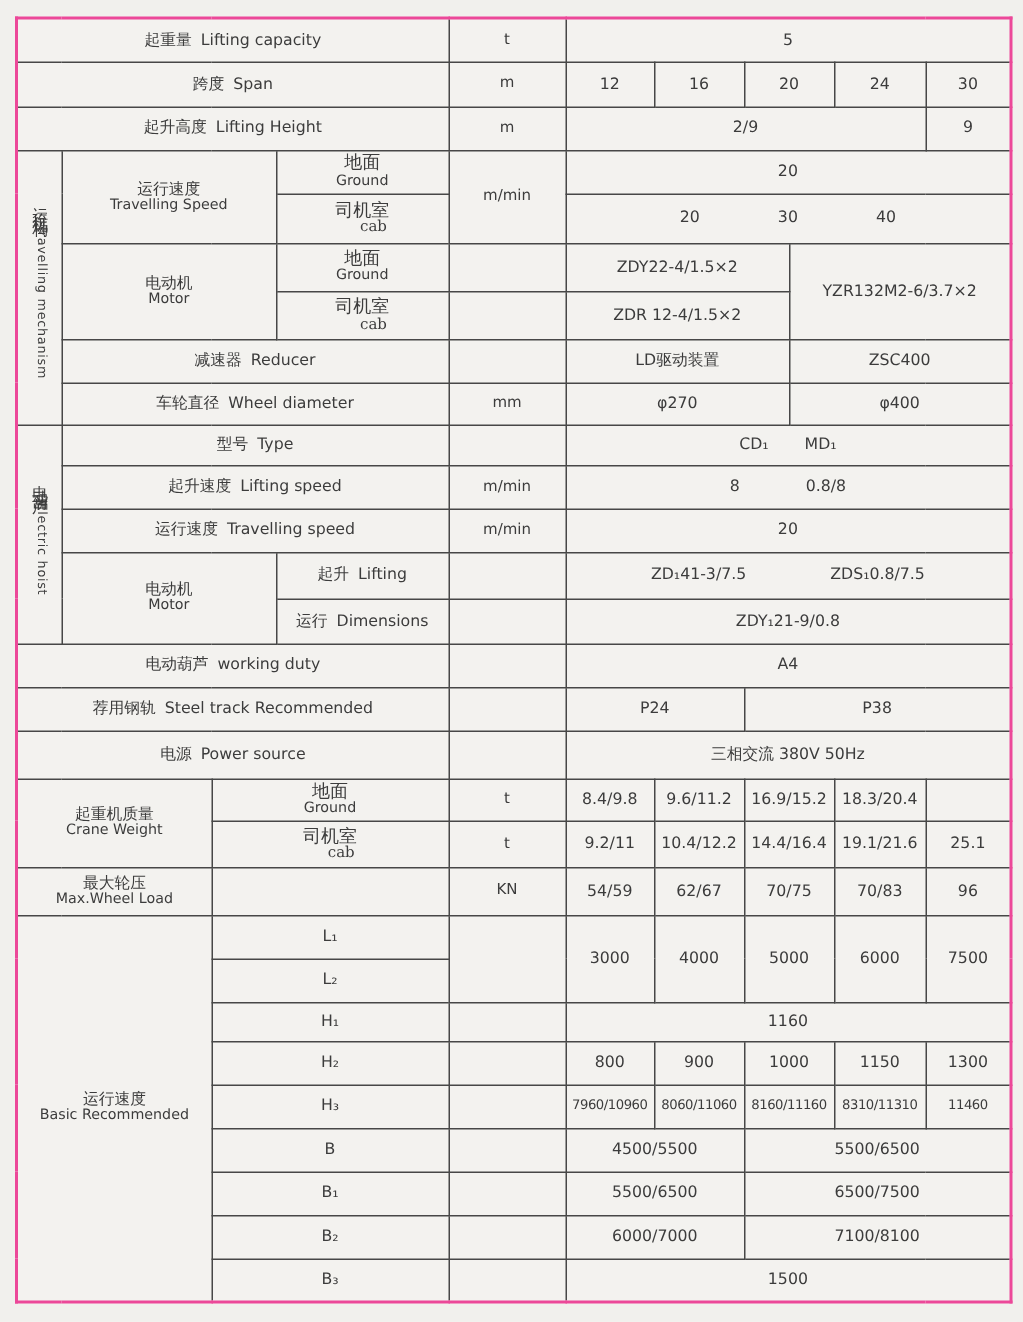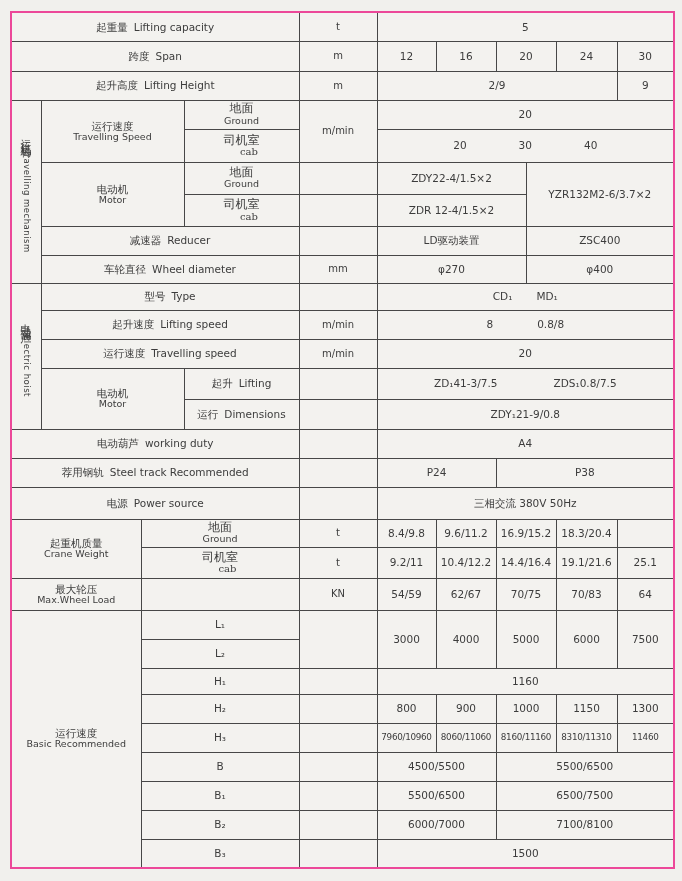--- a/index.html
+++ b/index.html
@@ -262,21 +262,21 @@
   <td colspan="2" class="stack">
     <div class="l1">最大轮压</div>
     <div class="l2">Max.Wheel Load</div>
   </td>
   <td colspan="2"></td>
   <td class="unit">KN</td>
   <td>54/59</td>
   <td>62/67</td>
   <td colspan="2">70/75</td>
   <td>70/83</td>
-  <td>64</td>
+  <td>96</td>
 </tr>
 
 <tr style="height:29px">
   <td colspan="2" rowspan="9" class="stack">
     <div class="l1">运行速度</div>
     <div class="l2">Basic  Recommended</div>
   </td>
   <td colspan="2">L₁</td>
   <td rowspan="2"></td>
   <td rowspan="2">3000</td>

